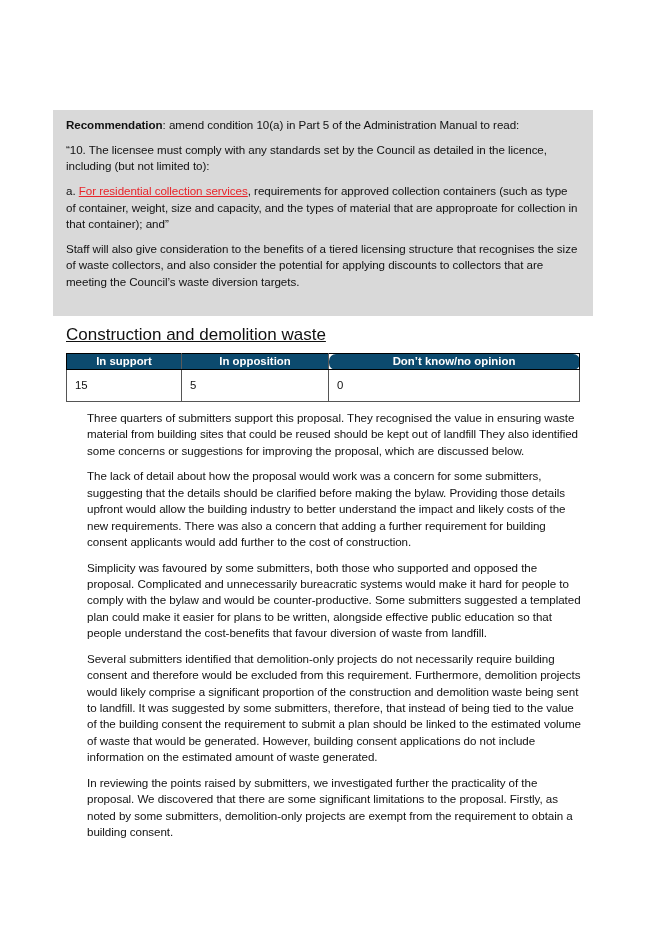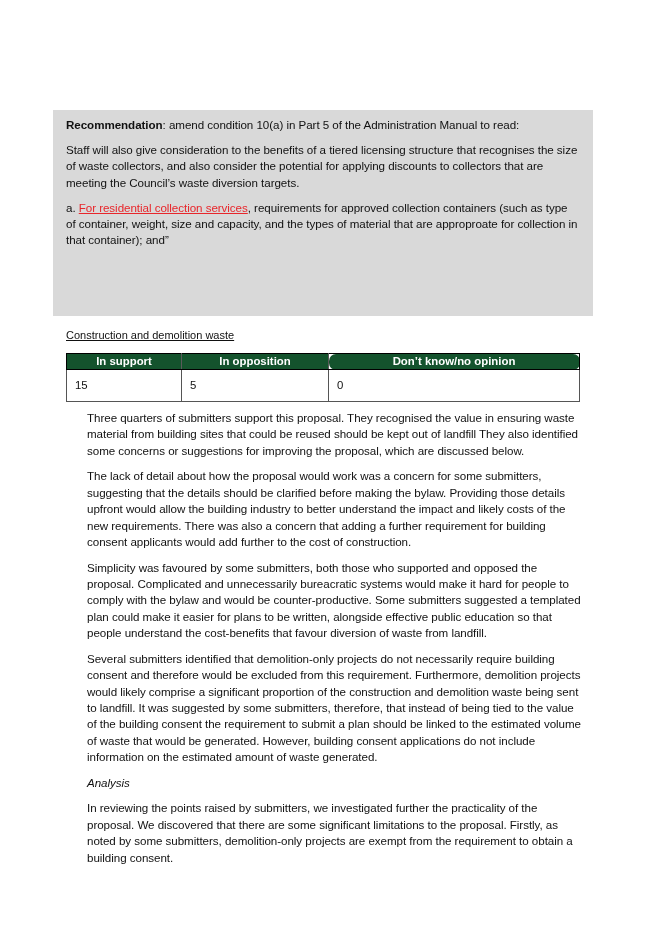--- a/index.html
+++ b/index.html
@@ -42,34 +42,34 @@
     .bold { font-weight: bold; }
     .red-link {
       color: #e8262b;
       text-decoration: underline;
       cursor: pointer;
     }
     .section-heading {
       position: absolute;
       left: 66px;
       top: 327px;
-      font-size: 11px;
+      font-size: 17px;
       line-height: 16px;
       text-decoration: underline;
     }
     table.stats {
       position: absolute;
       left: 66px;
       top: 353px;
       width: 514px;
       border-collapse: collapse;
       font-size: 11.4px;
     }
     table.stats th {
-      background: #14532d;
+      background: #0c4a6e;
       color: #ffffff;
       font-weight: bold;
       height: 15px;
       padding: 0;
       line-height: 15px;
       text-align: center;
       border: 1px solid #000000;
       border-right: 1px solid #5a5a5a;
     }
     table.stats th:last-child { border-right: 1px solid #000000; border-radius: 7px; }
@@ -90,22 +90,23 @@
     .body-text .para { margin-bottom: 9.2px; margin-left: 21px; }
     .italic { font-style: italic; }
   </style>
 </head>
 <body>
 
 <div class="page">
 
   <div class="rec-box">
     <p class="para"><span class="bold">Recommendation</span><span>: amend condition 10(a) in Part 5 of the Administration Manual to read:</span></p>
+    <p class="para">“10. The licensee must comply with any standards set by the Council as detailed in the licence, including (but not limited to):</p>
+    <p class="para"><span>a. </span><span class="red-link">For residential collection services</span><span>, requirements for approved collection containers (such as type of container, weight, size and capacity, and the types of material that are approproate for collection in that container); and”</span></p>
     <p class="para">Staff will also give consideration to the benefits of a tiered licensing structure that recognises the size of waste collectors, and also consider the potential for applying discounts to collectors that are meeting the Council’s waste diversion targets.</p>
-    <p class="para"><span>a. </span><span class="red-link">For residential collection services</span><span>, requirements for approved collection containers (such as type of container, weight, size and capacity, and the types of material that are approproate for collection in that container); and”</span></p>
   </div>
 
   <div class="section-heading">Construction and demolition waste</div>
 
   <table class="stats">
     <thead>
       <tr>
         <th>In support</th>
         <th>In opposition</th>
         <th>Don’t know/no opinion</th>
@@ -118,17 +119,16 @@
         <td>0</td>
       </tr>
     </tbody>
   </table>
 
   <div class="body-text">
     <p class="para">Three quarters of submitters support this proposal.  They recognised the value in ensuring waste material from building sites that could be reused should be kept out of landfill  They also identified some concerns or suggestions for improving the proposal, which are discussed below.</p>
     <p class="para">The lack of detail about how the proposal would work was a concern for some submitters, suggesting that the details should be clarified before making the bylaw.  Providing those details upfront would allow the building industry to better understand the impact and likely costs of the new requirements.  There was also a concern that adding a further requirement for building consent applicants would add further to the cost of construction.</p>
     <p class="para">Simplicity was favoured by some submitters, both those who supported and opposed the proposal.  Complicated and unnecessarily bureacratic systems would make it hard for people to comply with the bylaw and would be counter-productive.  Some submitters suggested a templated plan could make it easier for plans to be written, alongside effective public education so that people understand the cost-benefits that favour diversion of waste from landfill.</p>
     <p class="para">Several submitters identified that demolition-only projects do not necessarily require building consent and therefore would be excluded from this requirement.  Furthermore, demolition projects would likely comprise a significant proportion of the construction and demolition waste being sent to landfill.  It was suggested by some submitters, therefore, that instead of being tied to the value of the building consent the requirement to submit a plan should be linked to the estimated volume of waste that would be generated.  However, building consent applications do not include information on the estimated amount of waste generated.</p>
-    <p class="para italic">Analysis</p>
     <p class="para">In reviewing the points raised by submitters, we investigated further the practicality of the proposal.  We discovered that there are some significant limitations to the proposal.  Firstly, as noted by some submitters, demolition-only projects are exempt from the requirement to obtain a building consent.</p>
   </div>
 
 </div>
 
 </body></html>

